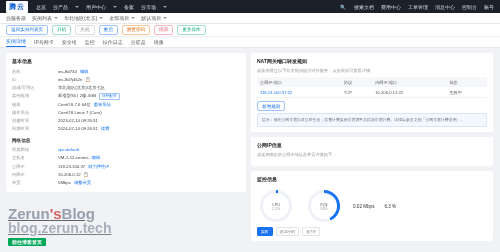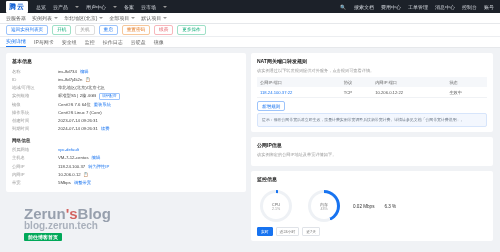--- a/index.html
+++ b/index.html
@@ -100,24 +100,24 @@
   .ring-in .lbl { font-size:4px;color:#666; }
   .ring-in .val { font-size:3.6px;color:#999; }
   .gauge-flat { display:flex; flex-direction:column; justify-content:center; font-size:4.6px; color:#333; }
 
   .range { display:flex; gap:3px; margin-top:3px; }
   .range .r { font-size:3.8px; padding:1px 3px; border:1px solid #e0e3e8; border-radius:1px; color:#777; }
   .range .r.active { background:#1773f0; border-color:#1773f0; color:#fff; }
 
   
   .wm {
-    position:absolute; left:24px; top:205px; pointer-events:none;
+    position:absolute; left:8px; top:205px; pointer-events:none;text-decoration:underline;
   }
   .wm .w1 { font-size:15px; font-weight:bold; color:#7a8596; opacity:.75; letter-spacing:0px; }
-  .wm .w2 { font-size:10px; font-weight:bold; color:#7a8596; opacity:.6; margin-top:-2px; }
+  .wm .w2 { font-size:14px; font-weight:bold; color:#7a8596; opacity:.6; margin-top:-2px; }
   .wm .w3 {
     display:inline-block; margin-top:2px; background:#00a859; color:#fff;
     font-size:5px; padding:1px 4px; border-radius:1px; font-weight:bold;
   }
   .wm-red { color:#c9342f; }
 </style>
 </head>
 <body>
 
 <div class="app">

